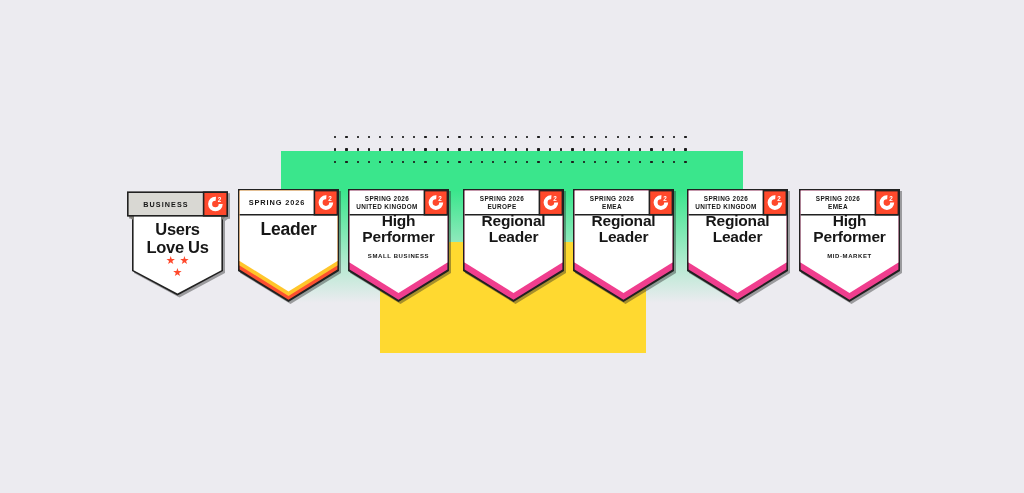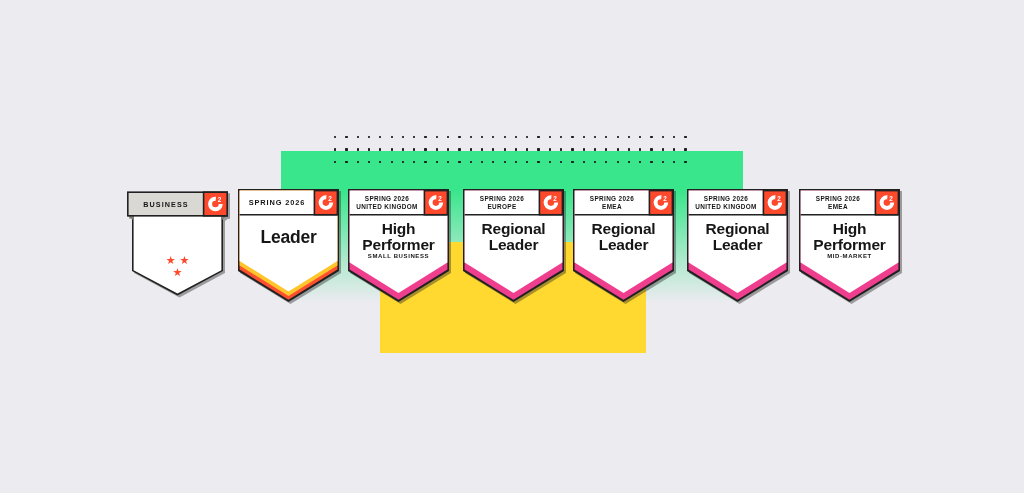--- a/index.html
+++ b/index.html
@@ -15,21 +15,21 @@
   .dot{position:absolute;width:2.3px;height:2.3px;background:var(--dot);border-radius:0.7px;}
 
   
   .badge{position:absolute;top:189px;width:101px;height:113px;}
   .badge > svg{position:absolute;left:0;top:0;filter:drop-shadow(2px 2.5px 0 rgba(35,35,35,0.4));}
   .hdr{position:absolute;left:2px;top:2px;width:74px;height:23.5px;display:flex;flex-direction:column;
     align-items:center;justify-content:center;text-align:center;font-weight:700;font-size:6.4px;
     line-height:7.6px;letter-spacing:0.35px;color:var(--text);}
   .b-single .hdr{font-size:7.4px;letter-spacing:0.9px;}
   .hdr span:empty{display:none;}
-  .ttl{position:absolute;left:2px;top:28px;width:97px;height:40px;display:flex;flex-direction:column;
+  .ttl{position:absolute;left:2px;top:20px;width:97px;height:40px;display:flex;flex-direction:column;
     align-items:center;justify-content:center;text-align:center;font-weight:700;font-size:15.5px;
     line-height:16.5px;letter-spacing:-0.2px;color:var(--text);}
   .b-leader .ttl{font-size:17.5px;}
   .ttl span:empty{display:none;}
   .sub{position:absolute;left:2px;top:64px;width:97px;text-align:center;font-weight:700;
     font-size:6px;letter-spacing:0.6px;color:var(--text);}
   .sub:empty{display:none;}
 
   
   .b-milestone{height:108px;}
@@ -172,20 +172,24 @@
     <svg viewBox="0 0 101 108" width="101" height="108">
       <polygon points="5,5.5 96,5.5 96,82 50.5,106.5 5,82" style="fill:var(--outline)"></polygon>
       <polygon points="6.6,7 94.4,7 94.4,81.2 50.5,104.4 6.6,81.2" style="fill:var(--white)"></polygon>
       <polygon points="0.8,26.8 6.5,26.8 6.5,31.2" style="fill:var(--fold_gray)"></polygon>
       <polygon points="100.2,26.8 94.5,26.8 94.5,31.2" style="fill:var(--fold_gray)"></polygon>
       <rect x="0.8" y="3.2" width="99.4" height="23.6" style="fill:var(--milestone_gray);stroke:var(--outline)" stroke-width="1.6"></rect>
       <rect x="76.6" y="3.2" width="23.6" height="23.6" style="fill:var(--g2_orange);stroke:var(--outline)" stroke-width="1.6"></rect>
       <use href="#g2-glyph" xlink:href="#g2-glyph" x="88.4" y="15"></use>
     </svg>
     <div class="m-hdr">BUSINESS</div>
+    <div class="m-ttl">
+      <span>Users</span>
+      <span>Love Us</span>
+    </div>
     <div class="m-stars">
       <div class="row1"><span>★</span><span>★</span></div>
       <div class="row2"><span>★</span></div>
     </div>
   </div>
 
   <div class="badge b-single b-leader" style="left:238px">
     <svg viewBox="0 0 101 113" width="101" height="113">
       <use href="#sh-outer" xlink:href="#sh-outer" style="fill:var(--outline)"></use>
       <use href="#sh-band" xlink:href="#sh-band" style="fill:var(--band_orange)"></use>

